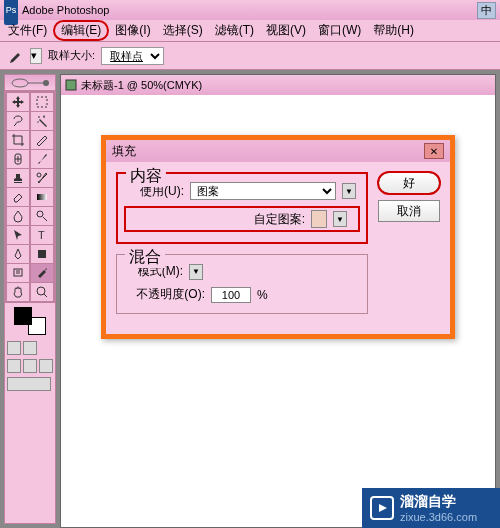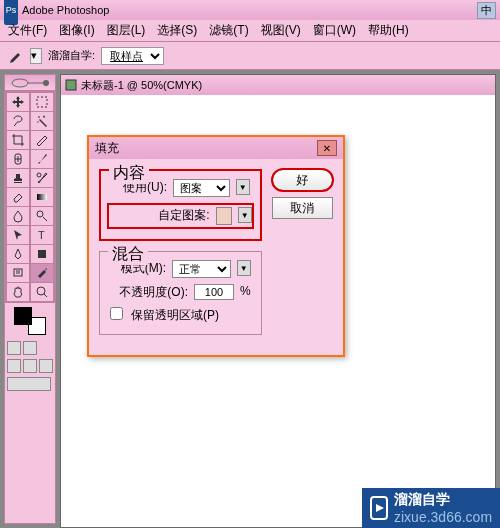--- a/index.html
+++ b/index.html
@@ -35,74 +35,74 @@
     .swatch.bg { bottom: 0; right: 0; background: #fff; }
     .mode-row { display: flex; gap: 2px; padding: 2px; }
     .mode-btn { width: 14px; height: 14px; border: 1px solid #888; background: #ddd; }
     
     .canvas-area { flex: 1; position: relative; background: #888888; padding: 2px; }
     .doc-window { background: white; border: 1px solid #666; margin: 2px; height: 100%; display: flex; flex-direction: column; }
     .doc-title { height: 20px; background: linear-gradient(#f5c5e0, #e8a8d0); display: flex; align-items: center; padding: 0 4px; font-size: 11px; gap: 4px; }
     .doc-title .doc-icon { width: 12px; height: 12px; }
     .doc-canvas { flex: 1; background: white; position: relative; }
     
-    .dialog { position: absolute; top: 40px; left: 26px; width: 258px; background: #f8d0e8; border: 2px solid #f97316; box-shadow: 2px 2px 6px rgba(0,0,0,0.3); }
+    .dialog { position: absolute; top: 40px; left: 40px; width: 354px; background: #f8d0e8; border: 5px solid #f97316; box-shadow: 2px 2px 6px rgba(0,0,0,0.3); }
     .dialog-title { height: 22px; background: linear-gradient(#f0b8d8, #e8a8d0); display: flex; align-items: center; padding: 0 6px; font-size: 12px; justify-content: space-between; }
     .dialog-title .close-btn { width: 20px; height: 16px; background: #e89090; border: 1px solid #a05050; display: flex; align-items: center; justify-content: center; font-size: 10px; cursor: pointer; }
     .dialog-body { padding: 10px; display: flex; gap: 10px; }
     .dialog-left { flex: 1; }
     .dialog-right { width: 62px; display: flex; flex-direction: column; gap: 6px; }
     
     .fieldset { border: 1px solid #b88898; padding: 8px 10px 10px; margin-bottom: 10px; position: relative; }
     .fieldset.highlighted { border: 2px solid #d00000; }
     .fieldset-label { position: absolute; top: -8px; left: 8px; background: #f8d0e8; padding: 0 4px; font-size: 16px; }
-    .field-row { display: flex; align-items: flex-start; gap: 6px; margin-bottom: 6px; font-size: 12px; }
+    .field-row { display: flex; align-items: center; gap: 6px; margin-bottom: 6px; font-size: 12px; }
     .field-row:last-child { margin-bottom: 0; }
     .field-row label { min-width: 56px; text-align: right; }
     .field-row select { flex: 1; font-size: 11px; background: white; border: 1px solid #888; padding: 1px 2px; }
     .field-row .dropdown-btn { width: 14px; height: 16px; background: #ddd; border: 1px solid #888; display: flex; align-items: center; justify-content: center; font-size: 8px; }
     .field-row input[type="text"] { width: 40px; background: white; border: 1px solid #888; padding: 1px 3px; font-size: 11px; text-align: center; }
     .field-row input[type="checkbox"] { margin-right: 2px; }
-    .pattern-row { border: 2px solid #d00000; padding: 2px 0; margin: 0 -4px; }
+    .pattern-row { border: 2px solid #d00000; padding: 2px 11px; margin: 0 -4px; }
     .pattern-swatch { width: 16px; height: 18px; background: #f0d0c0; border: 1px solid #888; display: inline-block; }
     
     .dlg-btn { height: 22px; background: linear-gradient(#fff, #e8e8e8); border: 1px solid #888; border-radius: 0; font-size: 12px; cursor: pointer; display: flex; align-items: center; justify-content: center; }
     .dlg-btn.highlighted { outline: 2px solid #d00000; outline-offset: -1px; border-radius: 12px; }
     
     .watermark { position: absolute; bottom: 0; right: 0; width: 138px; height: 40px; background: #1a4d8f; display: flex; align-items: center; padding: 0 8px; gap: 6px; }
     .watermark .wm-icon { width: 24px; height: 24px; border: 2px solid white; border-radius: 4px; display: flex; align-items: center; justify-content: center; }
     .watermark .wm-text { color: white; font-size: 14px; font-weight: bold; }
-    .watermark .wm-sub { color: #a0c0e0; font-size: 14px; }
+    .watermark .wm-sub { color: #a0c0e0; font-size: 11px; }
   </style>
 </head>
 <body>
 
 <div class="titlebar">
   <div class="ps-icon">Ps</div>
   <div class="title">Adobe Photoshop</div>
   <div class="ext-btn">中</div>
 </div>
 
 <div class="menubar">
   <div class="menu-item">文件(F)</div>
+  <div class="menu-item highlighted">编辑(E)</div>
   <div class="menu-item">图像(I)</div>
-  <div class="menu-item">图层(L)</div>
   <div class="menu-item">选择(S)</div>
   <div class="menu-item">滤镜(T)</div>
   <div class="menu-item">视图(V)</div>
   <div class="menu-item">窗口(W)</div>
   <div class="menu-item">帮助(H)</div>
 </div>
 
 <div class="optionbar">
   <svg class="eyedropper" viewBox="0 0 18 18">
       <path d="M14 2l2 2-3 3 1 1-7 7-3 1 1-3 7-7 1 1 3-3z" fill="#333"></path>
     </svg>
   <div class="dropdown-arrow">▾</div>
-  <span>溜溜自学:</span>
+  <span>取样大小:</span>
   <select><option>取样点</option></select>
 </div>
 
 <div class="workspace">
   <div class="toolbox">
     <div class="tool-header">
       <svg viewBox="0 0 40 12">
           <ellipse cx="10" cy="6" rx="8" ry="4" fill="none" stroke="#666"></ellipse>
           <path d="M18 6h18" stroke="#666"></path>
           <circle cx="36" cy="6" r="3" fill="#666"></circle>
@@ -280,31 +280,26 @@
                   <label style="flex:1;text-align:right">自定图案:</label>
                   <div class="pattern-swatch"></div>
                   <div class="dropdown-btn">▼</div>
                 </div>
               </div>
 
               <div class="fieldset">
                 <div class="fieldset-label">混合</div>
                 <div class="field-row">
                   <label>模式(M):</label>
-                  <select><option>正常</option></select>
                   <div class="dropdown-btn">▼</div>
                 </div>
                 <div class="field-row">
                   <label style="min-width:78px">不透明度(O):</label>
                   <input type="text" value="100" style="">
                   <span>%</span>
-                </div>
-                <div class="field-row">
-                  <input type="checkbox" style="">
-                  <span>保留透明区域(P)</span>
                 </div>
               </div>
 
             </div>
             <div class="dialog-right">
               <div class="dlg-btn highlighted">好</div>
               <div class="dlg-btn">取消</div>
             </div>
           </div>
         </div>

